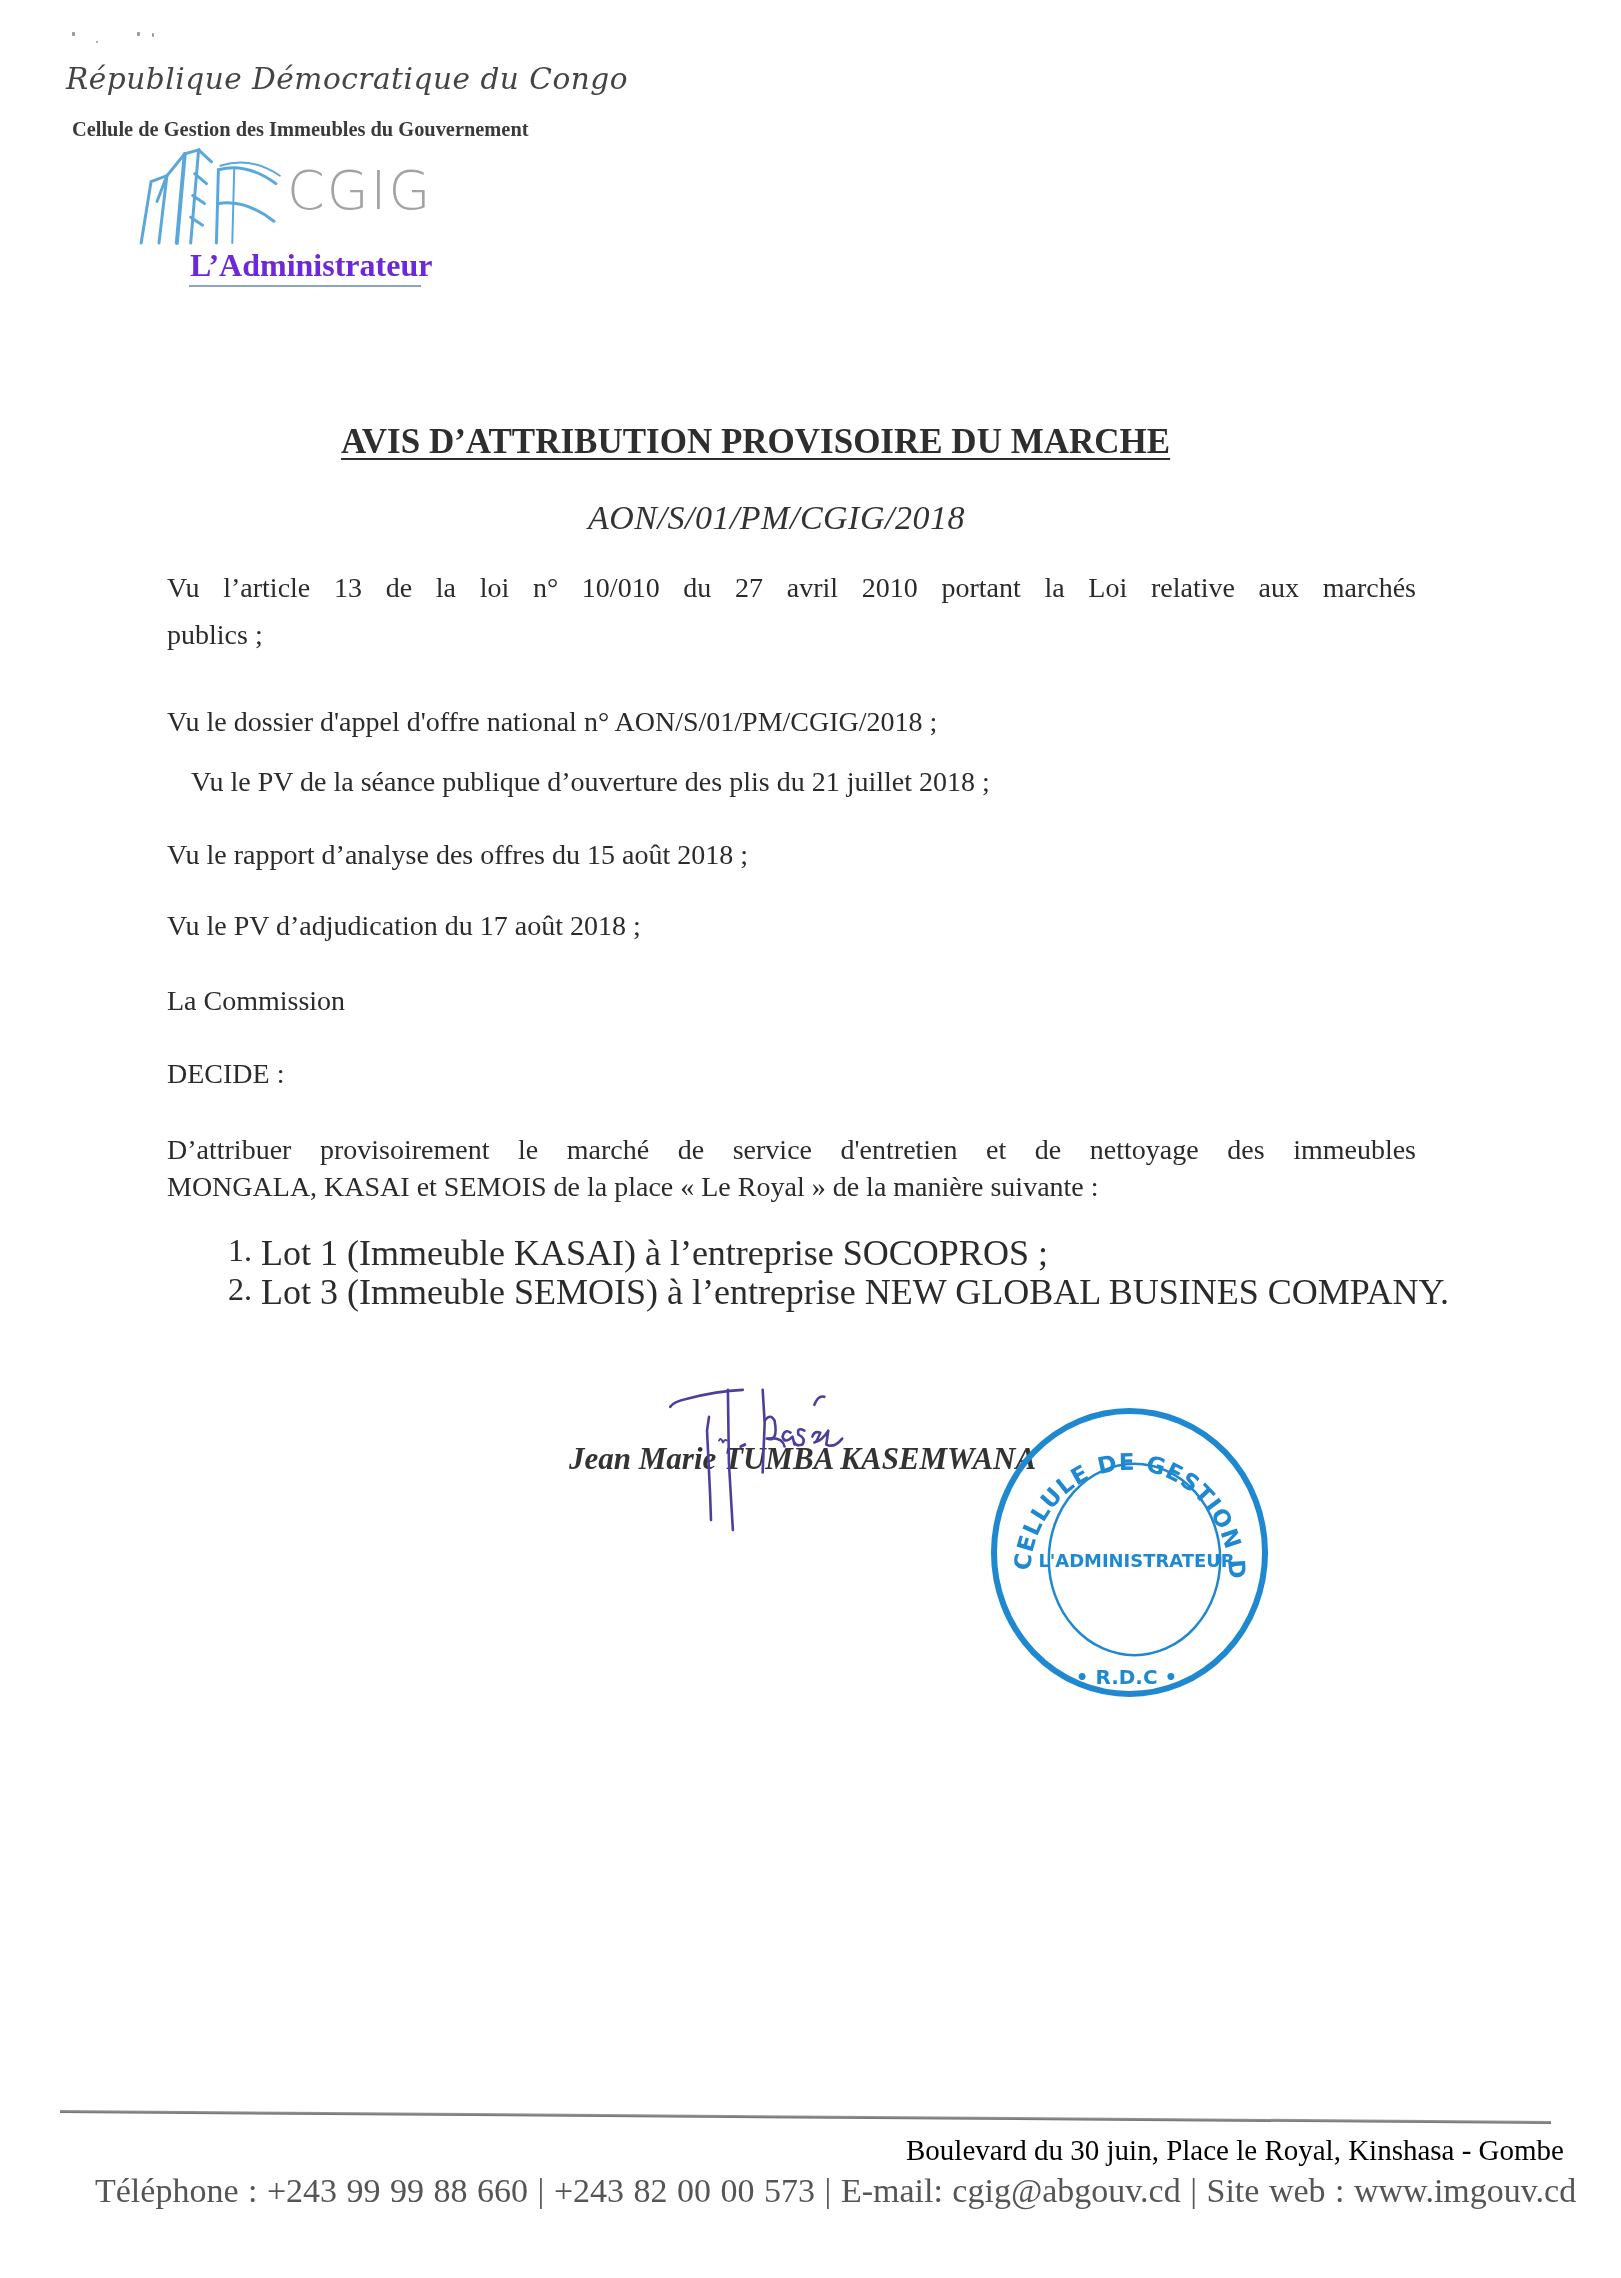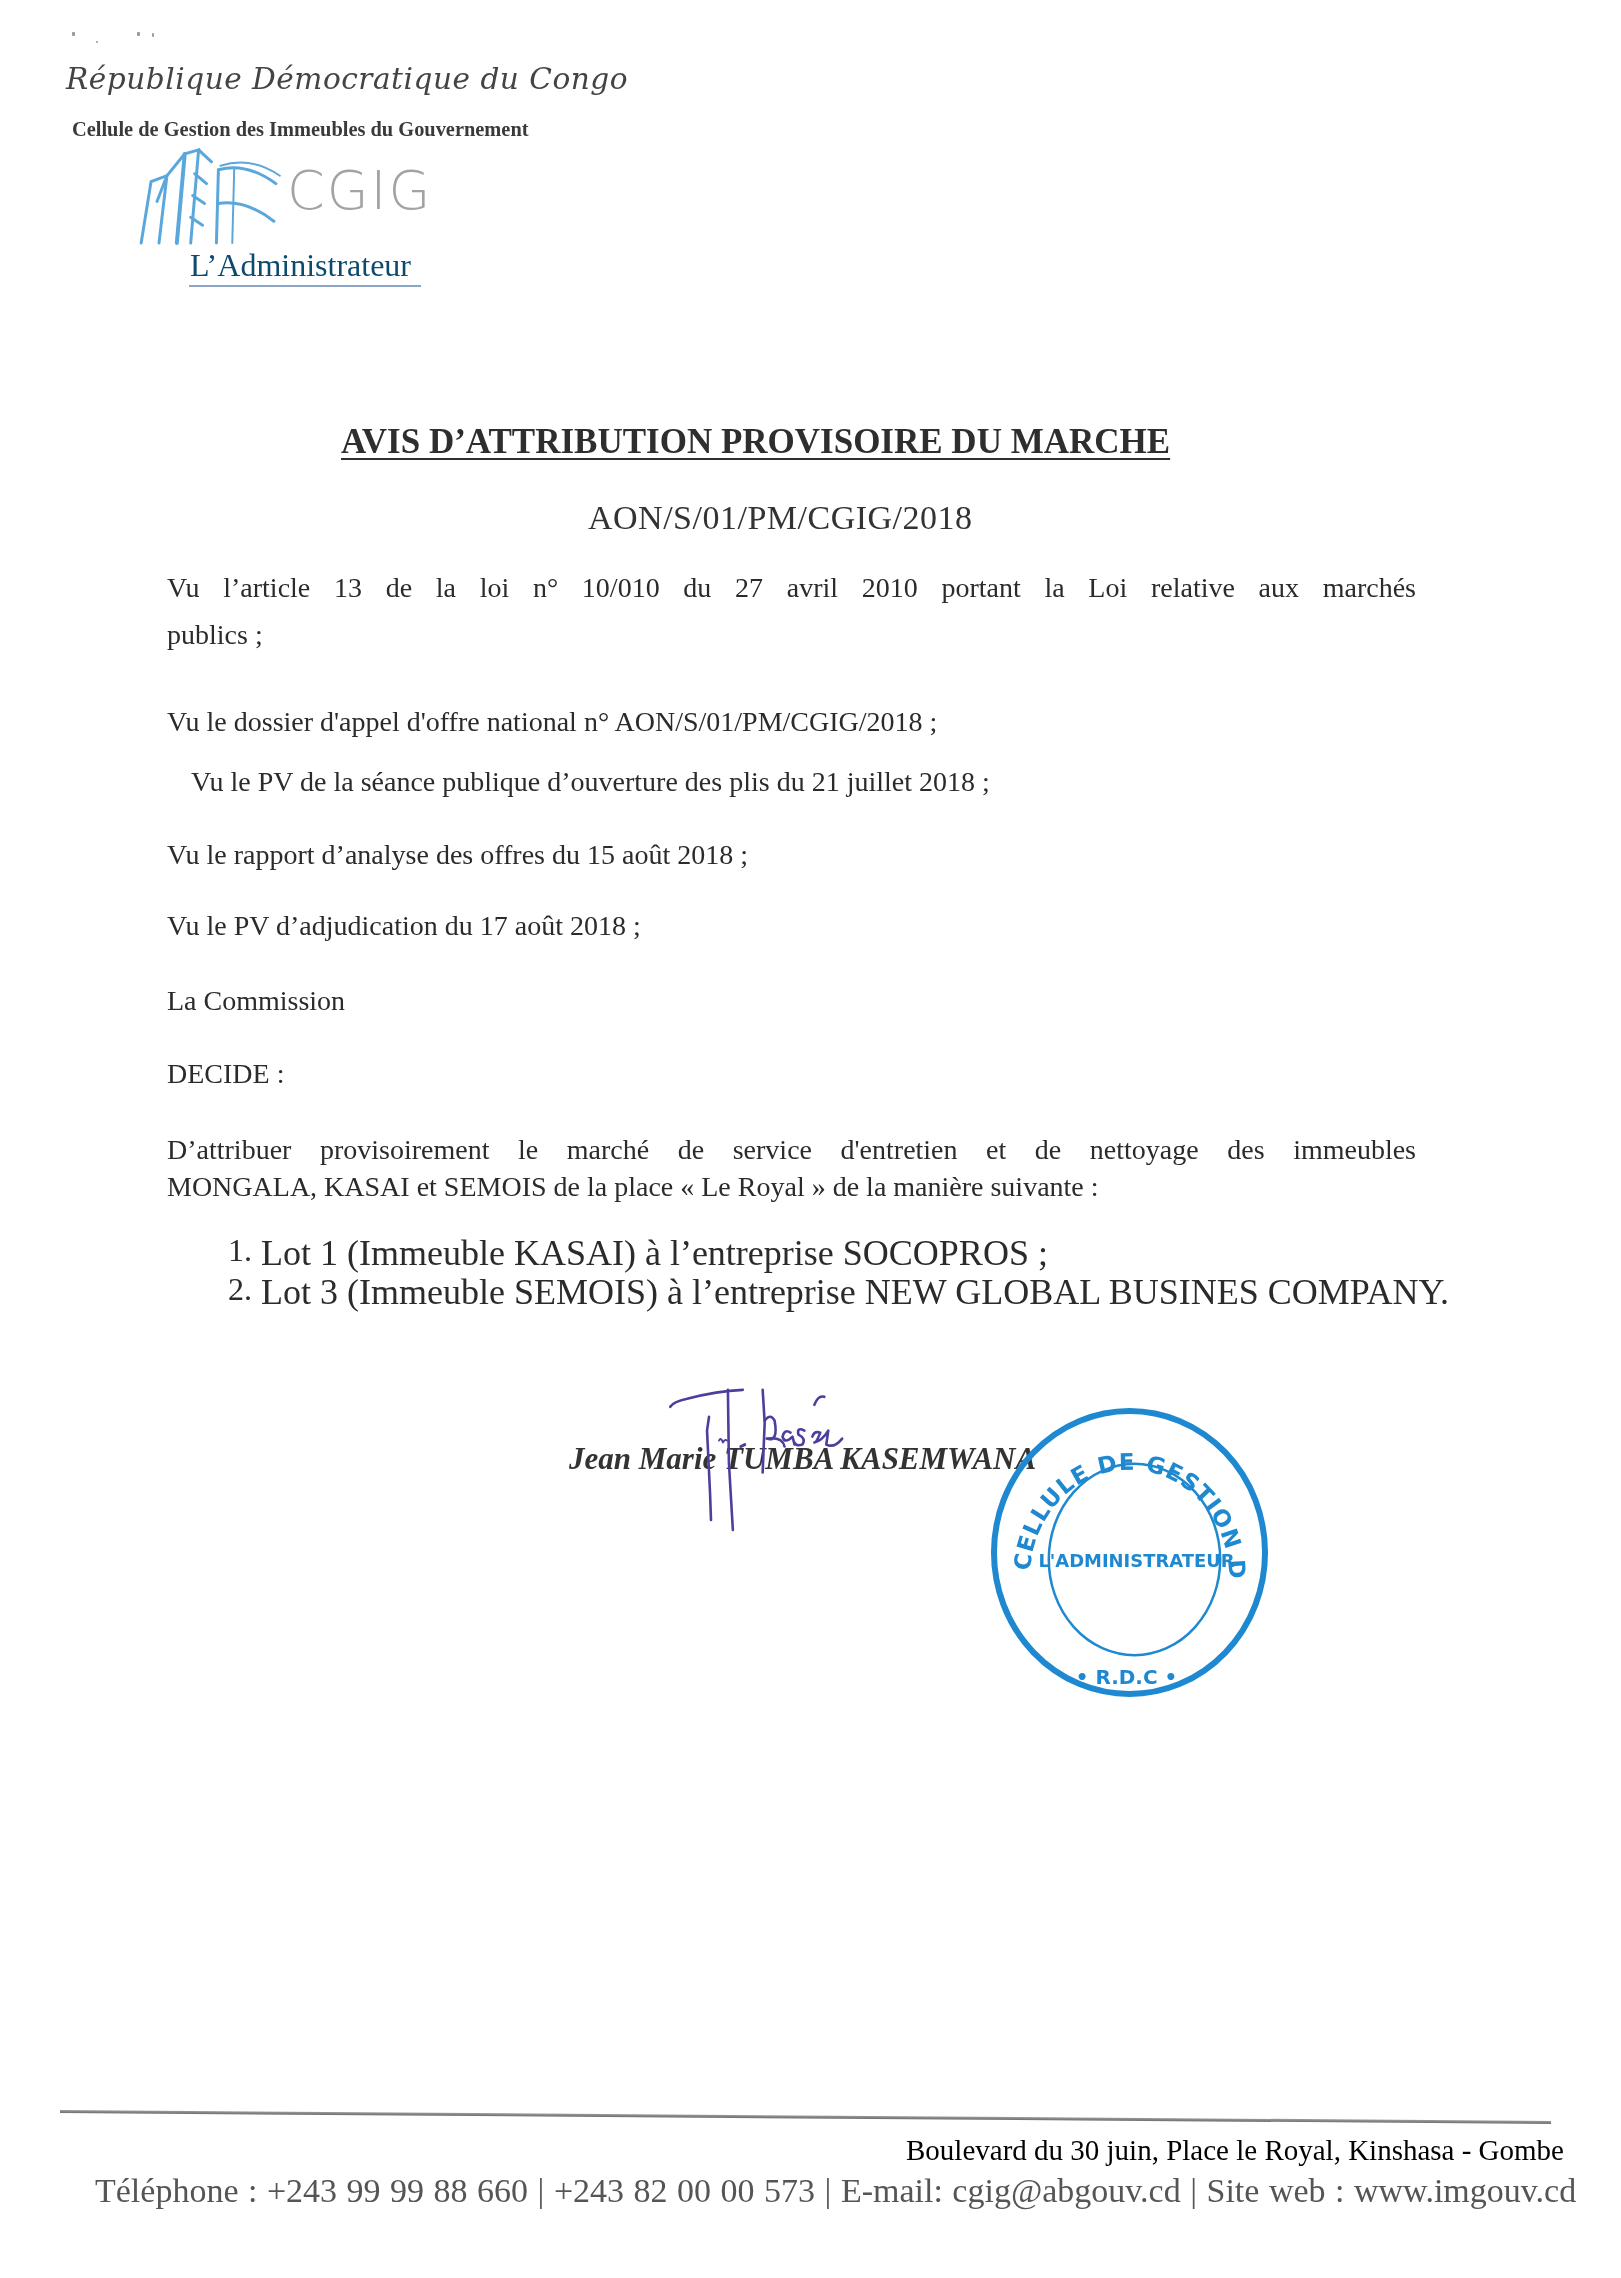--- a/index.html
+++ b/index.html
@@ -5,26 +5,26 @@
     html, body { margin: 0; padding: 0; background: #ffffff; }
     body { width: 1622px; height: 2279px; position: relative; overflow: hidden; font-family: "Liberation Serif", "DejaVu Serif", serif; color: #2b2b2b; }
     .abs { position: absolute; white-space: nowrap; }
     .specks span { position: absolute; width: 3px; height: 4px; background: #9a9a9a; border-radius: 1px; }
 
     
     .rdc { left: 66px; top: 62px; font-family: "DejaVu Serif", serif; font-style: italic; font-size: 29px; color: #444; letter-spacing: 0.5px; transform: scaleX(1.02); transform-origin: left; }
     .cellule { left: 72px; top: 118px; font-weight: bold; font-size: 20.4px; color: #3a3a3a; }
     .logo-building { left: 137px; top: 144px; width: 144px; height: 104px; }
     .cgig { left: 287px; top: 164px; font-family: "DejaVu Sans", sans-serif; font-weight: 200; font-size: 54px; color: #a3a3a3; letter-spacing: 2px; line-height: 1; -webkit-text-stroke: 0; }
-    .admin-head { left: 190px; top: 247px; font-weight: normal; font-size: 32px; color: #0c4a6e; }
+    .admin-head { left: 190px; top: 247px; font-weight: bold; font-size: 32px; color: #6d28d9; }
     .admin-underline { left: 189px; top: 285px; width: 232px; height: 2px; background: #8aa6c4; }
 
     
     .title { left: 341px; top: 422px; font-weight: bold; font-size: 35px; color: #2e2e2e; text-decoration: underline; text-decoration-thickness: 2px; text-underline-offset: 5px; }
-    .ref { left: 588px; top: 499px; font-size: 34px; color: #333; letter-spacing: 0.5px; }
+    .ref { left: 588px; top: 499px; font-size: 34px; color: #333; letter-spacing: 0.5px; font-style: italic; }
 
     
     .body-line { left: 167px; font-size: 28px; color: #2b2b2b; }
     .justify { width: 1249px; text-align: justify; text-align-last: justify; white-space: normal; }
     .list-num { left: 228px; font-size: 32px; color: #2b2b2b; }
     .list-text { left: 261px; font-size: 36px; color: #2b2b2b; }
 
     
     .signer { left: 569px; top: 1441px; font-weight: bold; font-style: italic; font-size: 31px; color: #333; }
     .signature { left: 657px; top: 1373px; width: 269px; height: 159px; }

